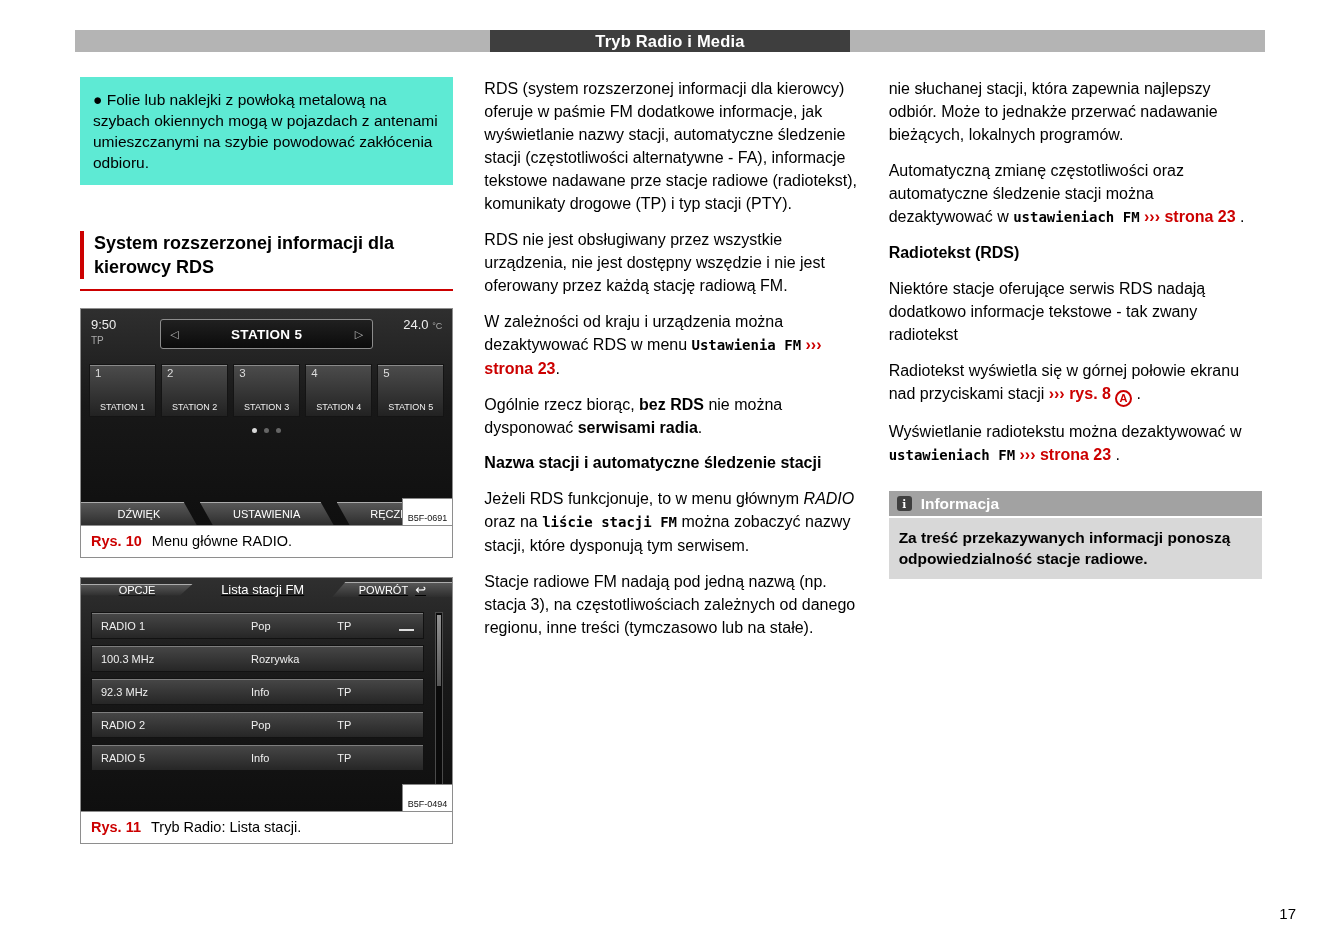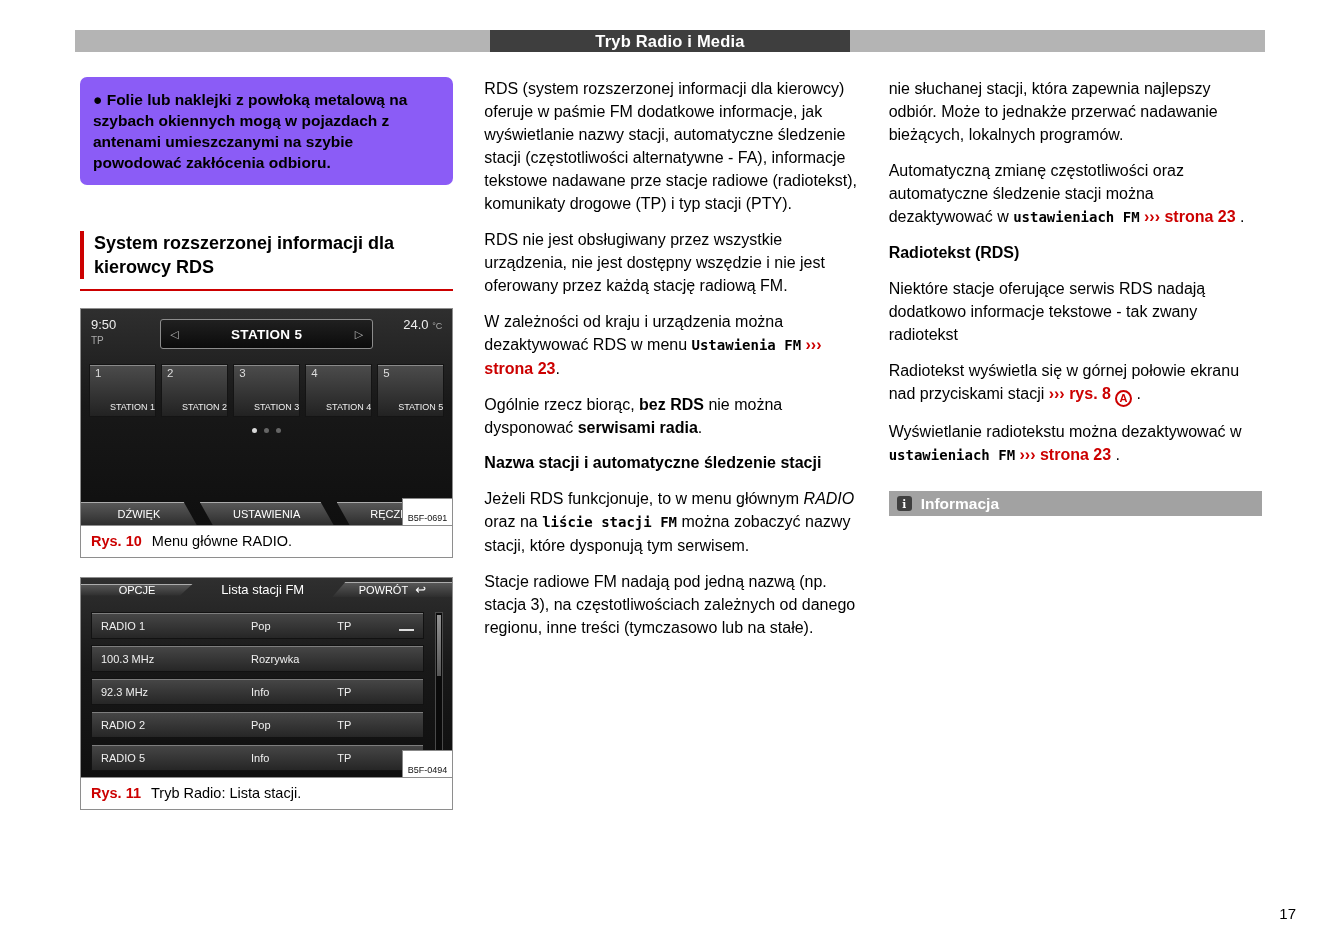--- a/index.html
+++ b/index.html
@@ -9,29 +9,29 @@
 
 .top-bar{position:absolute;left:75px;right:73px;top:30px;height:22px;background:#b4b4b4;}
 .top-bar-title{width:360px;height:100%;margin:0 auto;background:#3e3e3e;color:#fff;
   font-size:16.5px;font-weight:bold;display:flex;align-items:center;justify-content:center;letter-spacing:.2px;}
 
 
 .columns{position:absolute;top:77px;left:80px;right:76px;display:flex;gap:31px;}
 .col{flex:1;min-width:0;}
 
 
-.warning-box{background:#8b5cf6;padding:12px 13px;font-weight:bold;font-size:15.5px;line-height:21px;border-radius:7px;}
+.warning-box{background:#5eead4;padding:12px 13px;font-weight:normal;font-size:15.5px;line-height:21px;}
 .section-heading-wrap{margin-top:46px;border-bottom:2px solid #cc0000;padding-bottom:10px;}
 .section-heading{border-left:4px solid #cc0000;padding-left:10px;font-size:18px;font-weight:bold;line-height:24px;}
 
 .figure{margin-top:17px;border:1px solid #8e8e8e;background:#fff;}
 .figure.second{margin-top:19px;}
 .screen{position:relative;background:linear-gradient(180deg,#2f2f2f,#181818 45%,#0f0f0f);}
 .screen10{height:216px;display:flex;flex-direction:column;}
-.screen11{height:199px;display:flex;flex-direction:column;}
+.screen11{height:233px;display:flex;flex-direction:column;text-decoration:underline;}
 
 .scr-row-tabs{display:flex;gap:3px;height:23px;flex-shrink:0;}
 .scr-tab{background:linear-gradient(180deg,#5a5a5a,#2e2e2e);box-shadow:inset 0 1px 0 rgba(255,255,255,.5);
   color:#fff;font-size:11px;display:flex;align-items:center;justify-content:center;white-space:nowrap;}
 .scr-row-tabs.top .t-left{flex:1.02;clip-path:polygon(0 0,100% 0,calc(100% - 13px) 100%,0 100%);}
 .scr-row-tabs.top .t-mid{flex:1.18;clip-path:polygon(13px 0,100% 0,calc(100% - 13px) 100%,0 100%);}
 .scr-row-tabs.top .t-right{flex:1.02;clip-path:polygon(13px 0,100% 0,100% 100%,0 100%);}
 .scr-row-tabs.bottom .t-left{flex:1.02;clip-path:polygon(0 0,calc(100% - 13px) 0,100% 100%,0 100%);}
 .scr-row-tabs.bottom .t-mid{flex:1.18;clip-path:polygon(0 0,calc(100% - 13px) 0,100% 100%,13px 100%);}
 .scr-row-tabs.bottom .t-right{flex:1.02;clip-path:polygon(0 0,100% 0,100% 100%,13px 100%);}
@@ -44,21 +44,21 @@
   background:linear-gradient(180deg,#202020,#0b0b0b);display:flex;align-items:center;justify-content:space-between;padding:0 9px;}
 .pill-arrow{color:#bbb;font-size:11px;}
 .pill-station{color:#fff;font-weight:bold;font-size:13.5px;letter-spacing:.3px;}
 .status-right{width:62px;text-align:right;color:#eee;font-size:13px;}
 .temp-unit{font-size:9px;color:#aaa;}
 
 .preset-row{display:flex;gap:5px;padding:15px 8px 0;flex-shrink:0;}
 .preset{flex:1;height:53px;position:relative;background:linear-gradient(180deg,#4c4c4c,#222);
   border:1px solid #141414;box-shadow:inset 0 1px 0 rgba(255,255,255,.35);}
 .preset-num{position:absolute;top:2px;left:5px;font-size:11.5px;color:#ddd;}
-.preset-label{position:absolute;bottom:4px;left:0;right:0;text-align:right;font-size:9px;color:#f0f0f0;white-space:nowrap;}
+.preset-label{position:absolute;bottom:4px;left:0;right:0;text-align:center;font-size:9px;color:#f0f0f0;white-space:nowrap;}
 .dots{display:flex;gap:7px;justify-content:center;margin-top:11px;}
 .dot{width:5px;height:5px;border-radius:50%;background:#666;}
 .dot.active{background:#d8d8d8;}
 .scr-spacer{flex:1;}
 
 .code-badge{position:absolute;right:0;bottom:0;background:#fff;color:#111;font-size:9px;
   padding:14px 5px 2px;border-top:1px solid #888;border-left:1px solid #888;}
 
 .caption{border-top:1px solid #8e8e8e;padding:7px 10px 8px;font-size:14.5px;display:flex;gap:10px;align-items:baseline;}
 .fig-label{color:#cc0000;font-weight:bold;}
@@ -257,18 +257,19 @@
     </p>
     <p>
       <span>Wyświetlanie radiotekstu można dezaktywować w </span><span class="menu-font">ustawieniach FM</span><span class="arrow"> ››› </span><span class="xref">strona 23</span><span> .</span>
     </p>
 
     <div class="info-box">
       <div class="info-header">
         <span class="info-icon">i</span>
         <span class="info-title">Informacja</span>
       </div>
+      <div class="info-body">Za treść przekazywanych informacji ponoszą odpowiedzialność stacje radiowe.</div>
     </div>
   </div>
 
 </div>
 
 <div class="page-num">17</div>
 
 </body></html>

